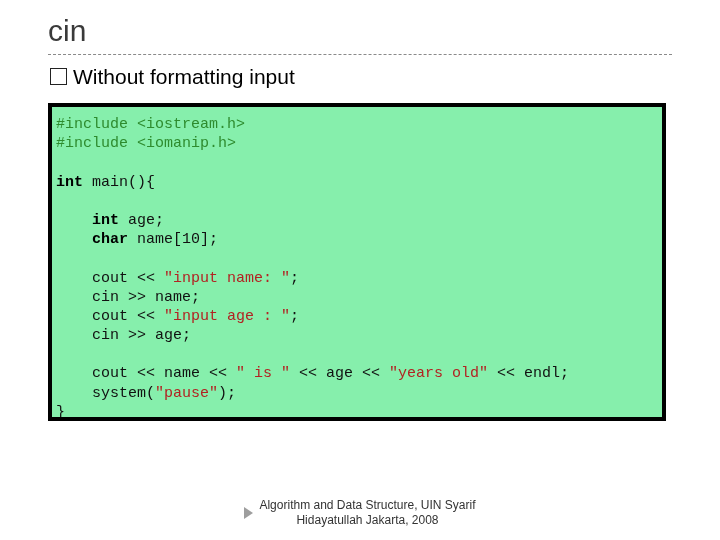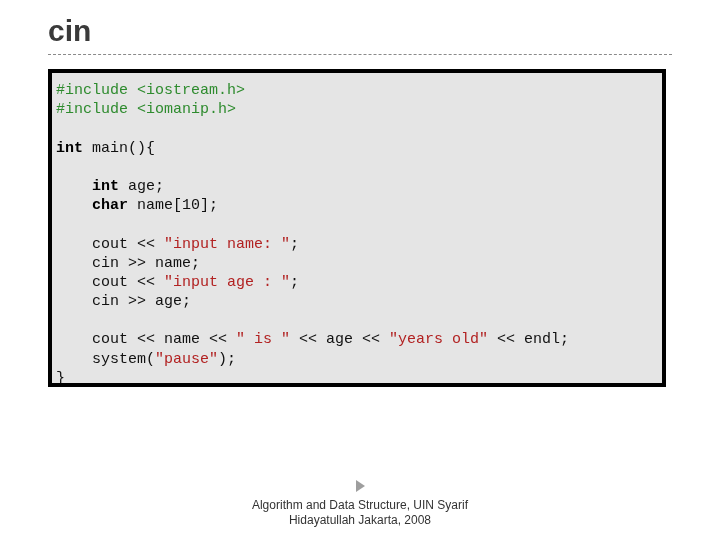--- a/index.html
+++ b/index.html
@@ -12,21 +12,21 @@
     overflow: hidden;
   }
   .slide {
     width: 720px;
     height: 540px;
     padding: 14px 48px 0 48px;
     position: relative;
   }
   .title {
     font-size: 30px;
-    font-weight: 700;
+    font-weight: 400;
     color: #3a3a3a;
     padding-bottom: 4px;
   }
   .dash-rule {
     width: 100%;
     height: 0;
     border-top: 1.4px dashed #8a8a8a;
     margin-top: 2px;
     margin-bottom: 10px;
   }
@@ -48,21 +48,21 @@
   }
   .bullet-text {
     font-size: 21px;
     color: #000;
   }
   .codebox {
     margin-top: 14px;
     width: 618px;
     height: 318px;
     border: 4px solid #000;
-    background: #e5e5e5;
+    background: #86efac;
     position: relative;
     overflow: hidden;
     padding: 8px 6px 4px 4px;
   }
   .code {
     font-family: "Courier New", monospace;
     font-size: 15px;
     line-height: 1.28;
     white-space: pre;
     color: #111;
@@ -75,21 +75,20 @@
     bottom: 12px;
     left: 0;
     width: 720px;
     display: flex;
     justify-content: center;
   }
   .footer-inner {
     display: flex;
     align-items: center;
     gap: 6px;
-    flex-direction: column;
   }
   .tri {
     width: 0; height: 0;
     border-top: 6px solid transparent;
     border-bottom: 6px solid transparent;
     border-left: 9px solid #9e9e9e;
   }
   .footer-text {
     font-size: 12px;
     color: #333;
@@ -99,20 +98,24 @@
 </style>
 </head>
 <body>
 
 <div class="slide">
 
   <div class="title">cin</div>
   <div class="dash-rule"></div>
 
   <div class="bullets">
+    <div class="bullet-row">
+      <span class="glyph"></span>
+      <span class="bullet-text">Without formatting input</span>
+    </div>
   </div>
 
   <div class="codebox">
 <pre class="code"><span class="tok-pre">#include &lt;iostream.h&gt;</span>
 <span class="tok-pre">#include &lt;iomanip.h&gt;</span>
 
 <span class="tok-kw">int</span><span> main(){</span>
 
     <span class="tok-kw">int</span><span> age;</span>
     <span class="tok-kw">char</span><span> name[10];</span>

